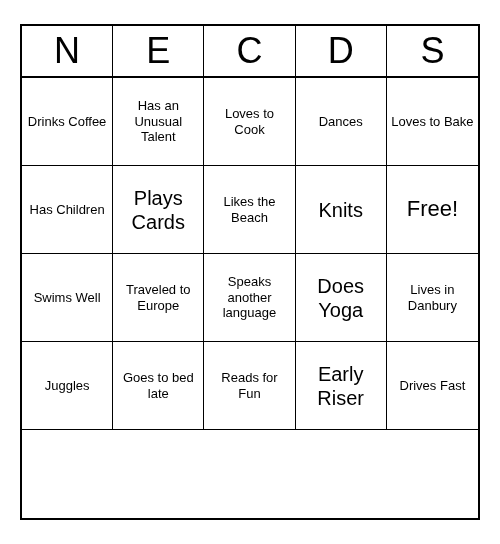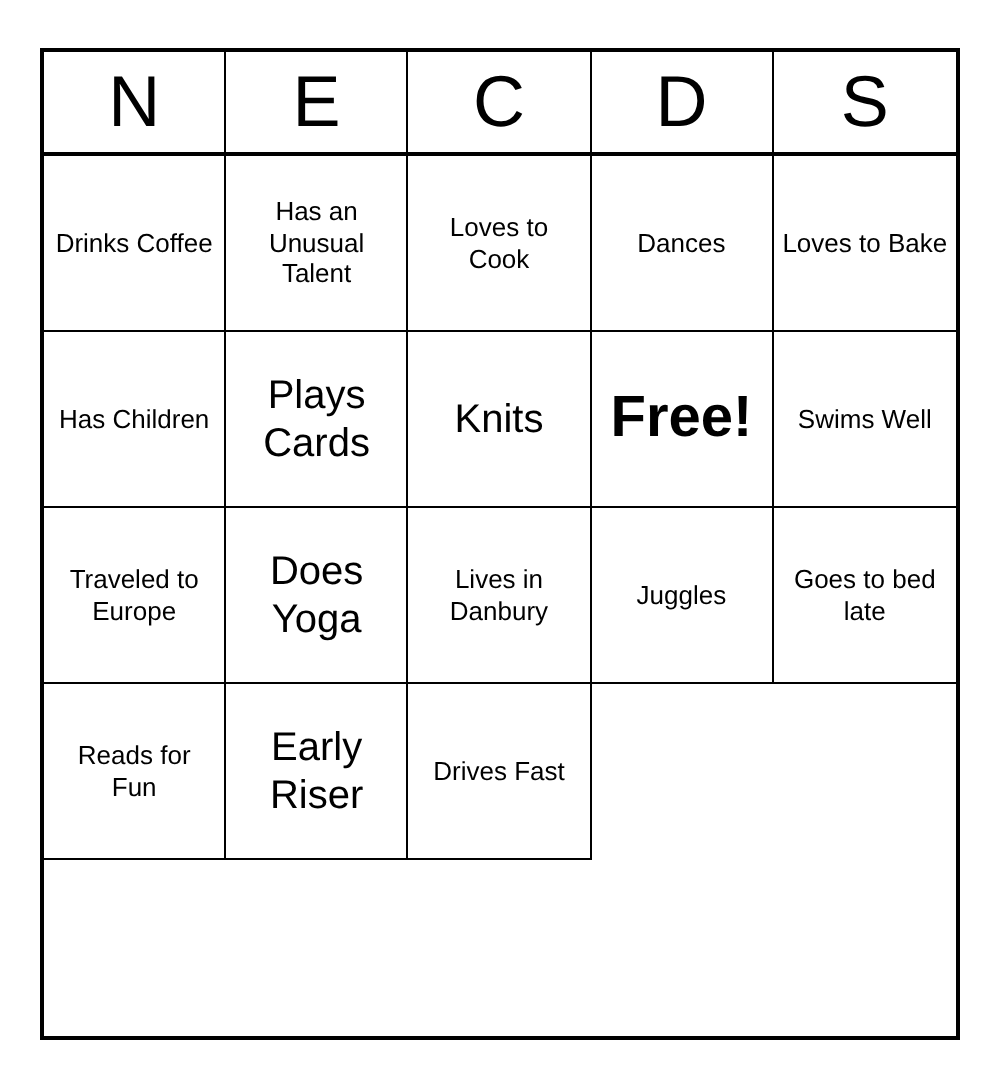--- a/index.html
+++ b/index.html
@@ -52,22 +52,22 @@
       border-right: none;
     }
     .bingo-cell:nth-child(n+21) {
       border-bottom: none;
     }
     .bingo-cell.large-text {
       font-size: 20px;
       font-weight: normal;
     }
     .bingo-cell.free {
-      font-size: 29px;
-      font-weight: bold;
+      font-size: 22px;
+      font-weight: normal;
     }
   </style>
 </head>
 <body>
 
 <div class="bingo-card">
   <div class="bingo-header">
   <div class="header-cell">N</div>
       <div class="header-cell">E</div>
       <div class="header-cell">C</div>
@@ -75,24 +75,26 @@
       <div class="header-cell">S</div>
     </div>
   <div class="bingo-grid">
   <div class="bingo-cell">Drinks Coffee</div>
       <div class="bingo-cell">Has an Unusual Talent</div>
       <div class="bingo-cell">Loves to Cook</div>
       <div class="bingo-cell">Dances</div>
       <div class="bingo-cell">Loves to Bake</div>
       <div class="bingo-cell">Has Children</div>
       <div class="bingo-cell large-text">Plays Cards</div>
+      <div class="bingo-cell">Likes the Beach</div>
       <div class="bingo-cell large-text">Knits</div>
       <div class="bingo-cell free">Free!</div>
       <div class="bingo-cell">Swims Well</div>
       <div class="bingo-cell">Traveled to Europe</div>
+      <div class="bingo-cell">Speaks another language</div>
       <div class="bingo-cell large-text">Does Yoga</div>
       <div class="bingo-cell">Lives in Danbury</div>
       <div class="bingo-cell">Juggles</div>
       <div class="bingo-cell">Goes to bed late</div>
       <div class="bingo-cell">Reads for Fun</div>
       <div class="bingo-cell large-text">Early Riser</div>
       <div class="bingo-cell">Drives Fast</div>
     </div>
 </div>
 

